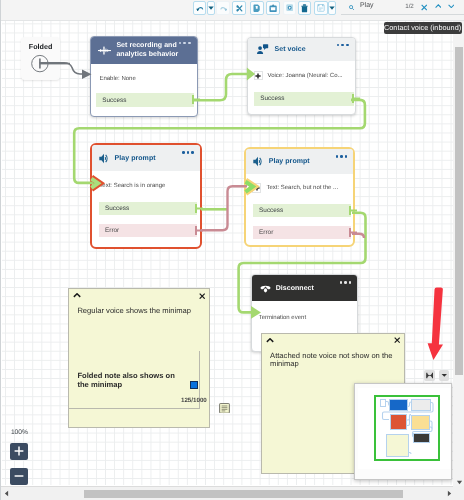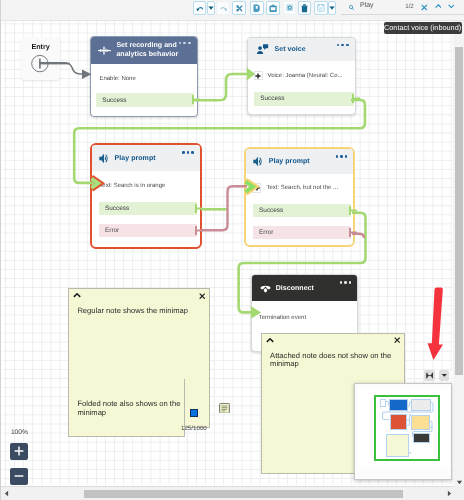--- a/index.html
+++ b/index.html
@@ -121,21 +121,21 @@
             <path d="M 243.5 160.8 L 250.8 165.5 L 243.5 170.8" fill="none" stroke="#8ddd66" stroke-width="4" stroke-linejoin="miter" stroke-linecap="butt"></path>
           </g>
 
       <path d="M 350 191.8 H 358.5 Q 363.5 191.8 363.5 196.8 V 237 Q 363.5 242 358.5 242 H 241.6 Q 236.6 242 236.6 247 V 286.4 Q 236.6 291.4 241.6 291.4 H 253" stroke="#a4d870" stroke-width="2.6" fill="none"></path>
       <path d="M 249 285 L 259 291.4 L 249 297.8 Z" fill="#a4d870"></path>
 
       <path d="M 350 212.8 H 357 Q 362 212.8 362 217" stroke="#c98b94" stroke-width="2.4" fill="none"></path>
     </svg>
 
     <div class="entry-card">
-      <div class="entry-label">Entry</div>
+      <div class="entry-label">Folded</div>
       <svg class="entry-glyph" width="40" height="19" viewBox="0 0 40 19" style="overflow:visible">
         <circle cx="9.9" cy="9.6" r="8.2" fill="none" stroke="#767b80" stroke-width="1"></circle>
         <path d="M 9.9 4.6 V 14.6" stroke="#6f7479" stroke-width="1.6"></path>
         <path d="M 9.9 9.6 H 40" stroke="#6f7479" stroke-width="1.6"></path>
       </svg>
     </div>
 
     <div class="node shadow" style="left:88.4px;top:14.7px;width:107.2px;height:80.9px;border:1px solid #8b99b4;">
       <div class="nhead" style="height:27.4px;background:#5c6f94;padding:0 7px;">
         <svg width="13" height="11" viewBox="0 0 22 18" style="flex:none;margin-right:5px;">
@@ -282,24 +282,24 @@
       </div>
     </div>
 
     <div class="note" style="left:66.3px;top:267px;width:142.1px;height:139.6px;">
       <svg class="caret" width="8.1" height="4.7" viewBox="0 0 16 9.4" style="left:3.9px;top:4.3px;">
         <path d="M1.6 7.8 L8 1.6 L14.4 7.8" fill="none" stroke="#1b1b1b" stroke-width="3" stroke-linecap="butt" stroke-linejoin="miter"></path>
       </svg>
       <svg class="close" width="6.4" height="6.4" viewBox="0 0 13 13" style="right:3.8px;top:3.8px;">
         <path d="M1.4 1.4 L11.6 11.6 M11.6 1.4 L1.4 11.6" stroke="#1b1b1b" stroke-width="2.4" stroke-linecap="butt"></path>
       </svg>
-      <div class="nt-text" style="position:absolute;left:8.1px;top:18.4px;width:128px;">Regular note shows the minimap</div>
-    </div>
-
-    <div class="note" style="left:66.3px;top:358px;width:117px;height:57.5px;border-top:none;">
+      <div class="nt-text" style="position:absolute;left:8.1px;top:18.4px;width:128px;">Regular voice shows the minimap</div>
+    </div>
+
+    <div class="note" style="left:66.3px;top:330px;width:132px;height:57.5px;border-top:none;font-weight:bold;">
       <div class="nt-text" style="position:absolute;left:8.1px;top:21.4px;width:105px;">Folded note also shows on the minimap</div>
       <div class="resize-handle"></div>
       <div class="nt-counter">125/1000</div>
     </div>
 
     <svg class="fold-ic" width="11" height="10.6" viewBox="0 0 15 15" style="left:216.8px;top:381.7px;">
       <rect x="0.6" y="0.6" width="13.8" height="13.8" rx="1.2" fill="#f3f5cf" stroke="#5d5d54" stroke-width="1.2"></rect>
       <path d="M3.4 4.2 H11.6 M3.4 6.6 H11.6 M3.4 9 H11.6 M3.4 11.2 H8.6" stroke="#6a6a55" stroke-width="1"></path>
     </svg>
 
@@ -322,21 +322,21 @@
           </svg>
     </div>
 
     <div class="note" style="left:258.7px;top:311.7px;width:144.6px;height:141.1px;">
       <svg class="caret" width="8.1" height="4.7" viewBox="0 0 16 9.4" style="left:3.9px;top:4.3px;">
         <path d="M1.6 7.8 L8 1.6 L14.4 7.8" fill="none" stroke="#1b1b1b" stroke-width="3" stroke-linecap="butt" stroke-linejoin="miter"></path>
       </svg>
       <svg class="close" width="6.4" height="6.4" viewBox="0 0 13 13" style="right:3.8px;top:3.8px;">
         <path d="M1.4 1.4 L11.6 11.6 M11.6 1.4 L1.4 11.6" stroke="#1b1b1b" stroke-width="2.4" stroke-linecap="butt"></path>
       </svg>
-      <div class="nt-text" style="position:absolute;left:8.4px;top:18.4px;width:128px;">Attached note does not show on the minimap</div>
+      <div class="nt-text" style="position:absolute;left:8.4px;top:18.4px;width:128px;">Attached note voice not show on the minimap</div>
     </div>
 
     <div class="zoomlbl" style="left:8.9px;top:408.2px;font-size:6.7px;">100%</div>
     <div class="zbtn" style="left:8.2px;top:421.8px;">
       <svg width="10" height="10" viewBox="0 0 13 13">
             <path d="M6.5 0.8 V12.2 M0.8 6.5 H12.2" stroke="#fff" stroke-width="1.9" stroke-linecap="butt"></path>
           </svg>
     </div>
     <div class="zbtn" style="left:8.2px;top:446.6px;">
       <svg width="10" height="10" viewBox="0 0 13 13">

